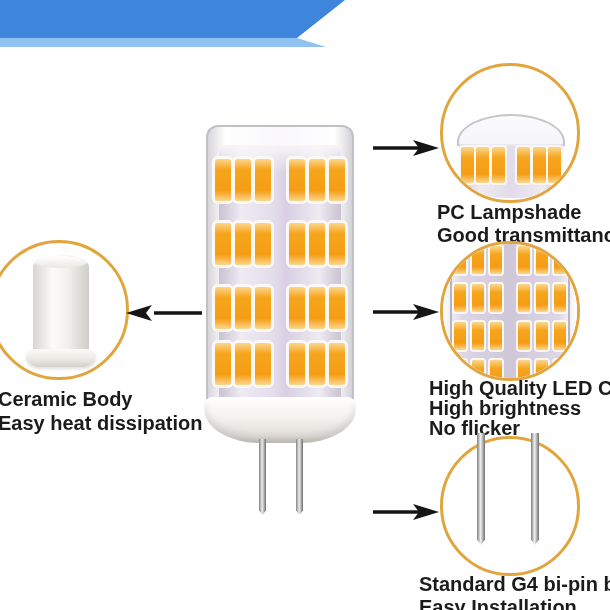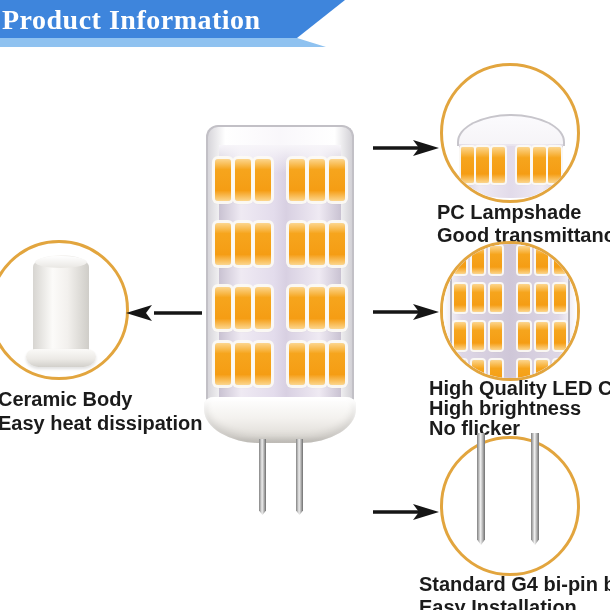--- a/index.html
+++ b/index.html
@@ -107,21 +107,20 @@
 </style>
 </head>
 <body>
 
 <div class="stage">
 
   <svg class="ribbon" viewBox="0 0 360 50">
     <polygon class="poly-dark" points="0,0 345,0 297,38 0,38"></polygon>
     <polygon class="poly-light" points="0,38 297,38 326,47 0,47"></polygon>
   </svg>
-  <div class="ribbon-title">Product Information</div>
 
   <div class="bulb">
     <div class="shell"></div>
     <div class="pcb"></div>
     <div class="chip-row row1">
       <div class="chip"></div>
     <div class="chip"></div>
         <div class="chip"></div>
         <div class="chip"></div>
         <div class="chip"></div>

